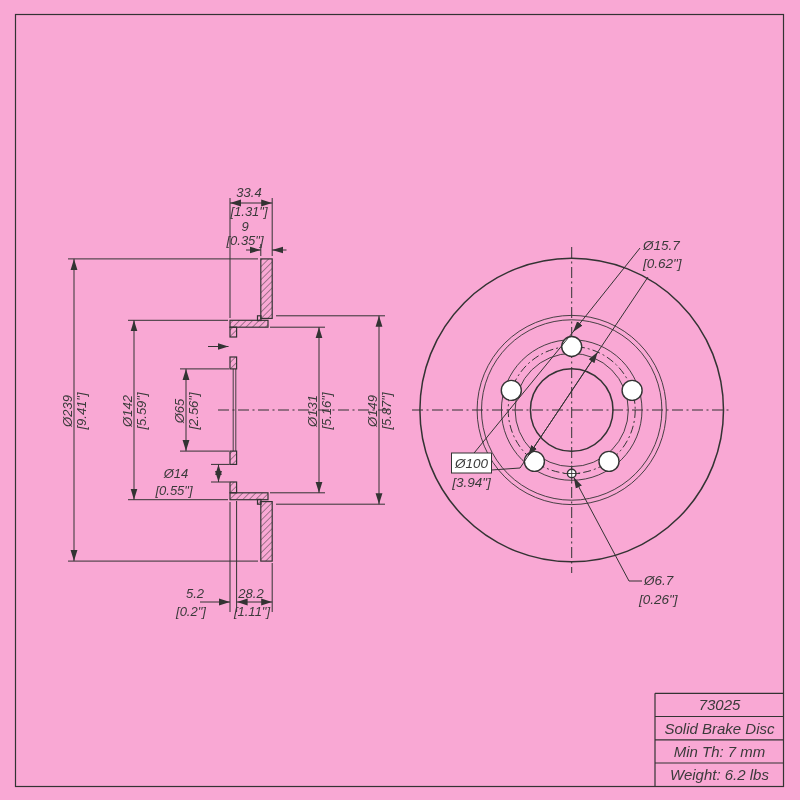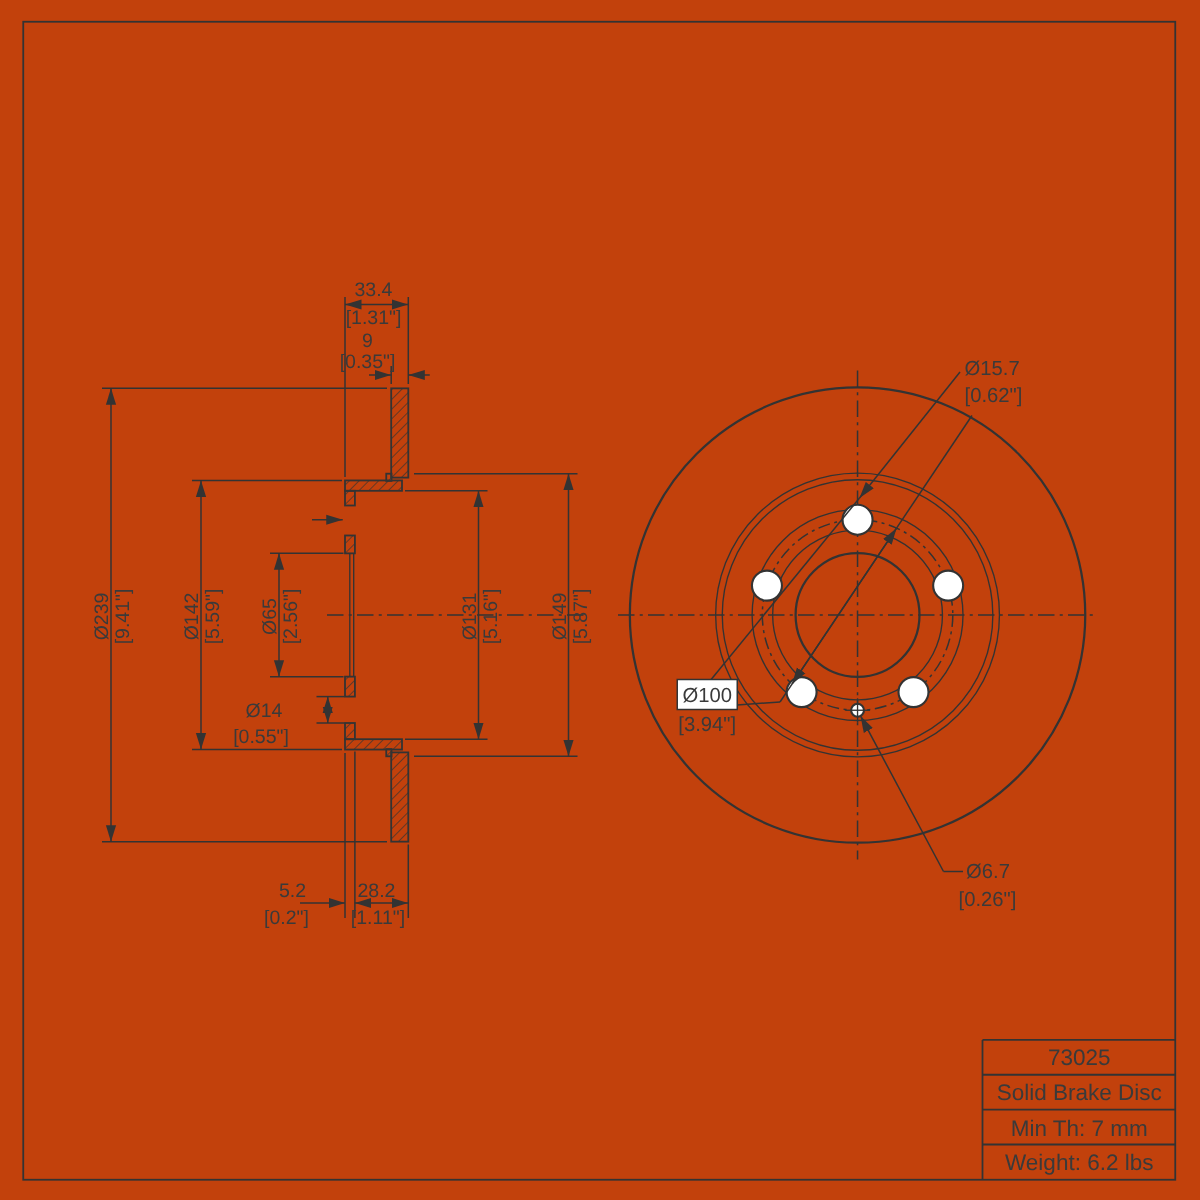--- a/index.html
+++ b/index.html
@@ -1,16 +1,16 @@
 <!DOCTYPE html>
 <html><head>
 <meta charset="utf-8">
 <style>
   html,body{margin:0;padding:0;background:#ffffff;}
-  .stage{width:800px;height:800px;position:relative;background:#c2410c;font-family:"Liberation Sans",sans-serif;}
+  .stage{width:800px;height:800px;position:relative;background:#f9a8d4;font-family:"Liberation Sans",sans-serif;font-style:italic;}
   svg text{fill:#3a3a3a;font-family:"Liberation Sans",sans-serif;}
   .dimtxt{font-size:13px;}
   .lbltxt{font-size:13.5px;}
   .ttltxt{font-size:15px;}
   .outline{stroke:#333;stroke-width:1.5;fill:none;}
   .hatched{stroke:#333;stroke-width:1.2;fill:url(#hatch);}
   .dim{stroke:#333;stroke-width:1;fill:none;}
   .thin{stroke:#333;stroke-width:0.9;fill:none;}
   .cl{stroke:#333;stroke-width:1;fill:none;stroke-dasharray:11 3.5 2 3.5;}
   .hole{stroke:#333;stroke-width:1.4;fill:#fff;}

